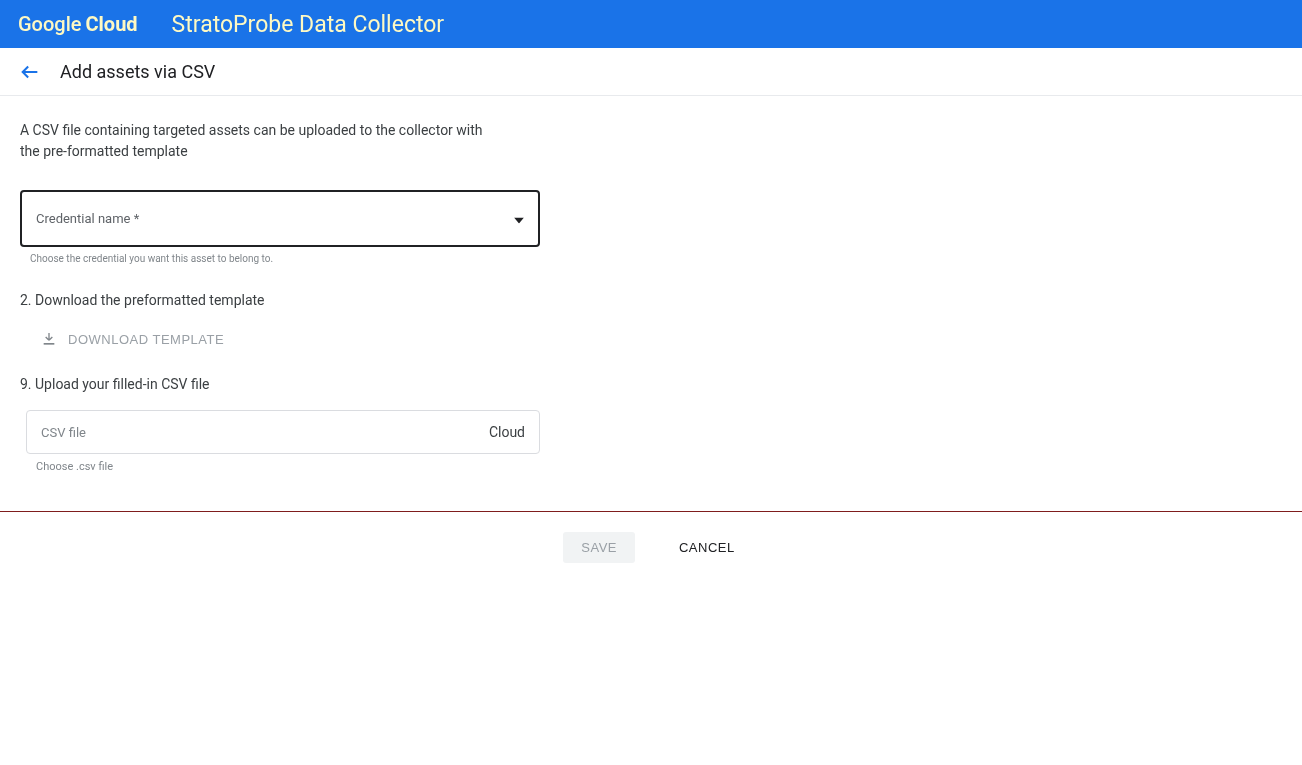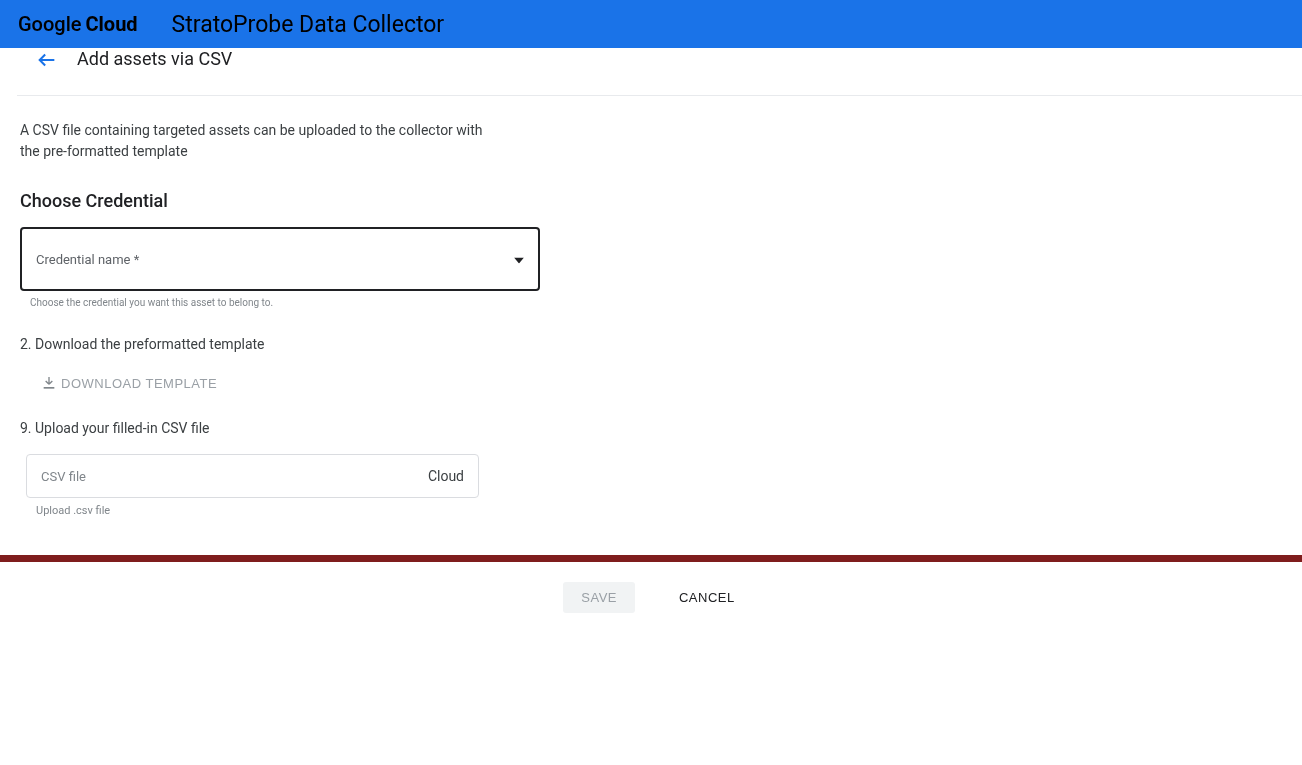--- a/index.html
+++ b/index.html
@@ -11,21 +11,21 @@
       font-family: 'Google Sans', Roboto, Arial, sans-serif;
       color: #202124;
       background: #fff;
     }
     .header {
       background: #1a73e8;
       height: 48px;
       display: flex;
       align-items: center;
       padding: 12px 18px;
-      color: #000000;
+      color: #fef9c3;
     }
     .logo-area {
       display: flex;
       align-items: baseline;
       gap: 4px;
       font-size: 20px;
     }
     .logo-bold {
       font-weight: 500;
     }
@@ -33,25 +33,24 @@
       font-weight: 700;
     }
     .product-name {
       margin-left: 34px;
       font-size: 23px;
       font-weight: 400;
     }
     .subheader {
       height: 48px;
       display: flex;
-      align-items: flex-start;
+      align-items: center;
       padding: 0 18px;
       border-bottom: 1px solid #e8eaed;
       gap: 18px;
-      margin-left: 17px;
     }
     .back-arrow {
       width: 24px;
       height: 24px;
       cursor: pointer;
       display: flex;
       align-items: center;
       justify-content: center;
     }
     .subheader-title {
@@ -75,21 +74,21 @@
       font-weight: 500;
       color: #202124;
       margin-bottom: 16px;
     }
     .select-wrapper {
       position: relative;
       margin-bottom: 6px;
     }
     .select-box {
       width: 520px;
-      height: 64px;
+      height: 57px;
       border: 2px solid #202124;
       border-radius: 4px;
       padding: 0 38px 0 14px;
       font-size: 13px;
       color: #5f6368;
       background: #fff;
       display: flex;
       align-items: center;
       cursor: pointer;
       position: relative;
@@ -107,40 +106,40 @@
       margin-bottom: 28px;
     }
     .step {
       font-size: 14px;
       color: #3c4043;
       margin-bottom: 18px;
     }
     .download-btn {
       display: inline-flex;
       align-items: center;
-      gap: 3px;
+      gap: 10px;
       font-size: 13px;
       font-weight: 500;
       letter-spacing: 0.5px;
       color: #9aa0a6;
       background: none;
       border: none;
       cursor: pointer;
       margin: 0 0 24px 20px;
       padding: 4px 0;
     }
     .download-icon {
       width: 18px;
       height: 18px;
       display: inline-flex;
       align-items: center;
       justify-content: center;
     }
     .file-input-wrapper {
-      width: 453px;
+      width: 514px;
       height: 44px;
       border: 1px solid #dadce0;
       border-radius: 4px;
       display: flex;
       align-items: center;
       padding: 0 14px;
       margin-left: 6px;
       margin-bottom: 6px;
       justify-content: space-between;
     }
@@ -152,21 +151,21 @@
       font-size: 14px;
       color: #3c4043;
       cursor: pointer;
     }
     .file-helper {
       font-size: 11px;
       color: #80868b;
       margin-left: 16px;
     }
     .footer-bar {
-      border-top: 7px solid #7f1d1d;
+      border-top: 1px solid #7f1d1d;
       margin-top: 38px;
       padding: 20px 0;
       display: flex;
       justify-content: center;
       gap: 40px;
       align-items: center;
       width: 100%;
     }
     .save-btn {
       background: #f1f3f4;
@@ -207,21 +206,20 @@
       <line x1="20" y1="12" x2="4" y2="12"></line>
       <polyline points="10,6 4,12 10,18"></polyline>
     </svg>
   </div>
   <div class="subheader-title">Add assets via CSV</div>
 </div>
 
 <div class="content">
   <p class="intro-text">A CSV file containing targeted assets can be uploaded to the collector with the pre-formatted template</p>
 
-  <h2 class="section-title">Choose Credential</h2>
 
   <div class="select-wrapper">
     <div class="select-box">
       <span>Credential name *</span>
       <span class="select-caret">
         <svg width="10" height="6" viewBox="0 0 10 6">
             <path d="M0 0 L5 6 L10 0 Z" fill="#202124"></path>
           </svg>
       </span>
     </div>
@@ -240,19 +238,19 @@
     </span>
     <span>DOWNLOAD TEMPLATE</span>
   </button>
 
   <div class="step">9. Upload your filled-in CSV file</div>
 
   <div class="file-input-wrapper">
     <span class="file-placeholder">CSV file</span>
     <span class="browse-text">Cloud</span>
   </div>
-  <div class="file-helper">Upload .csv file</div>
+  <div class="file-helper">Choose .csv file</div>
 </div>
 
 <div class="footer-bar">
   <button class="save-btn" disabled="">SAVE</button>
   <button class="cancel-btn">CANCEL</button>
 </div>
 
 </body></html>

